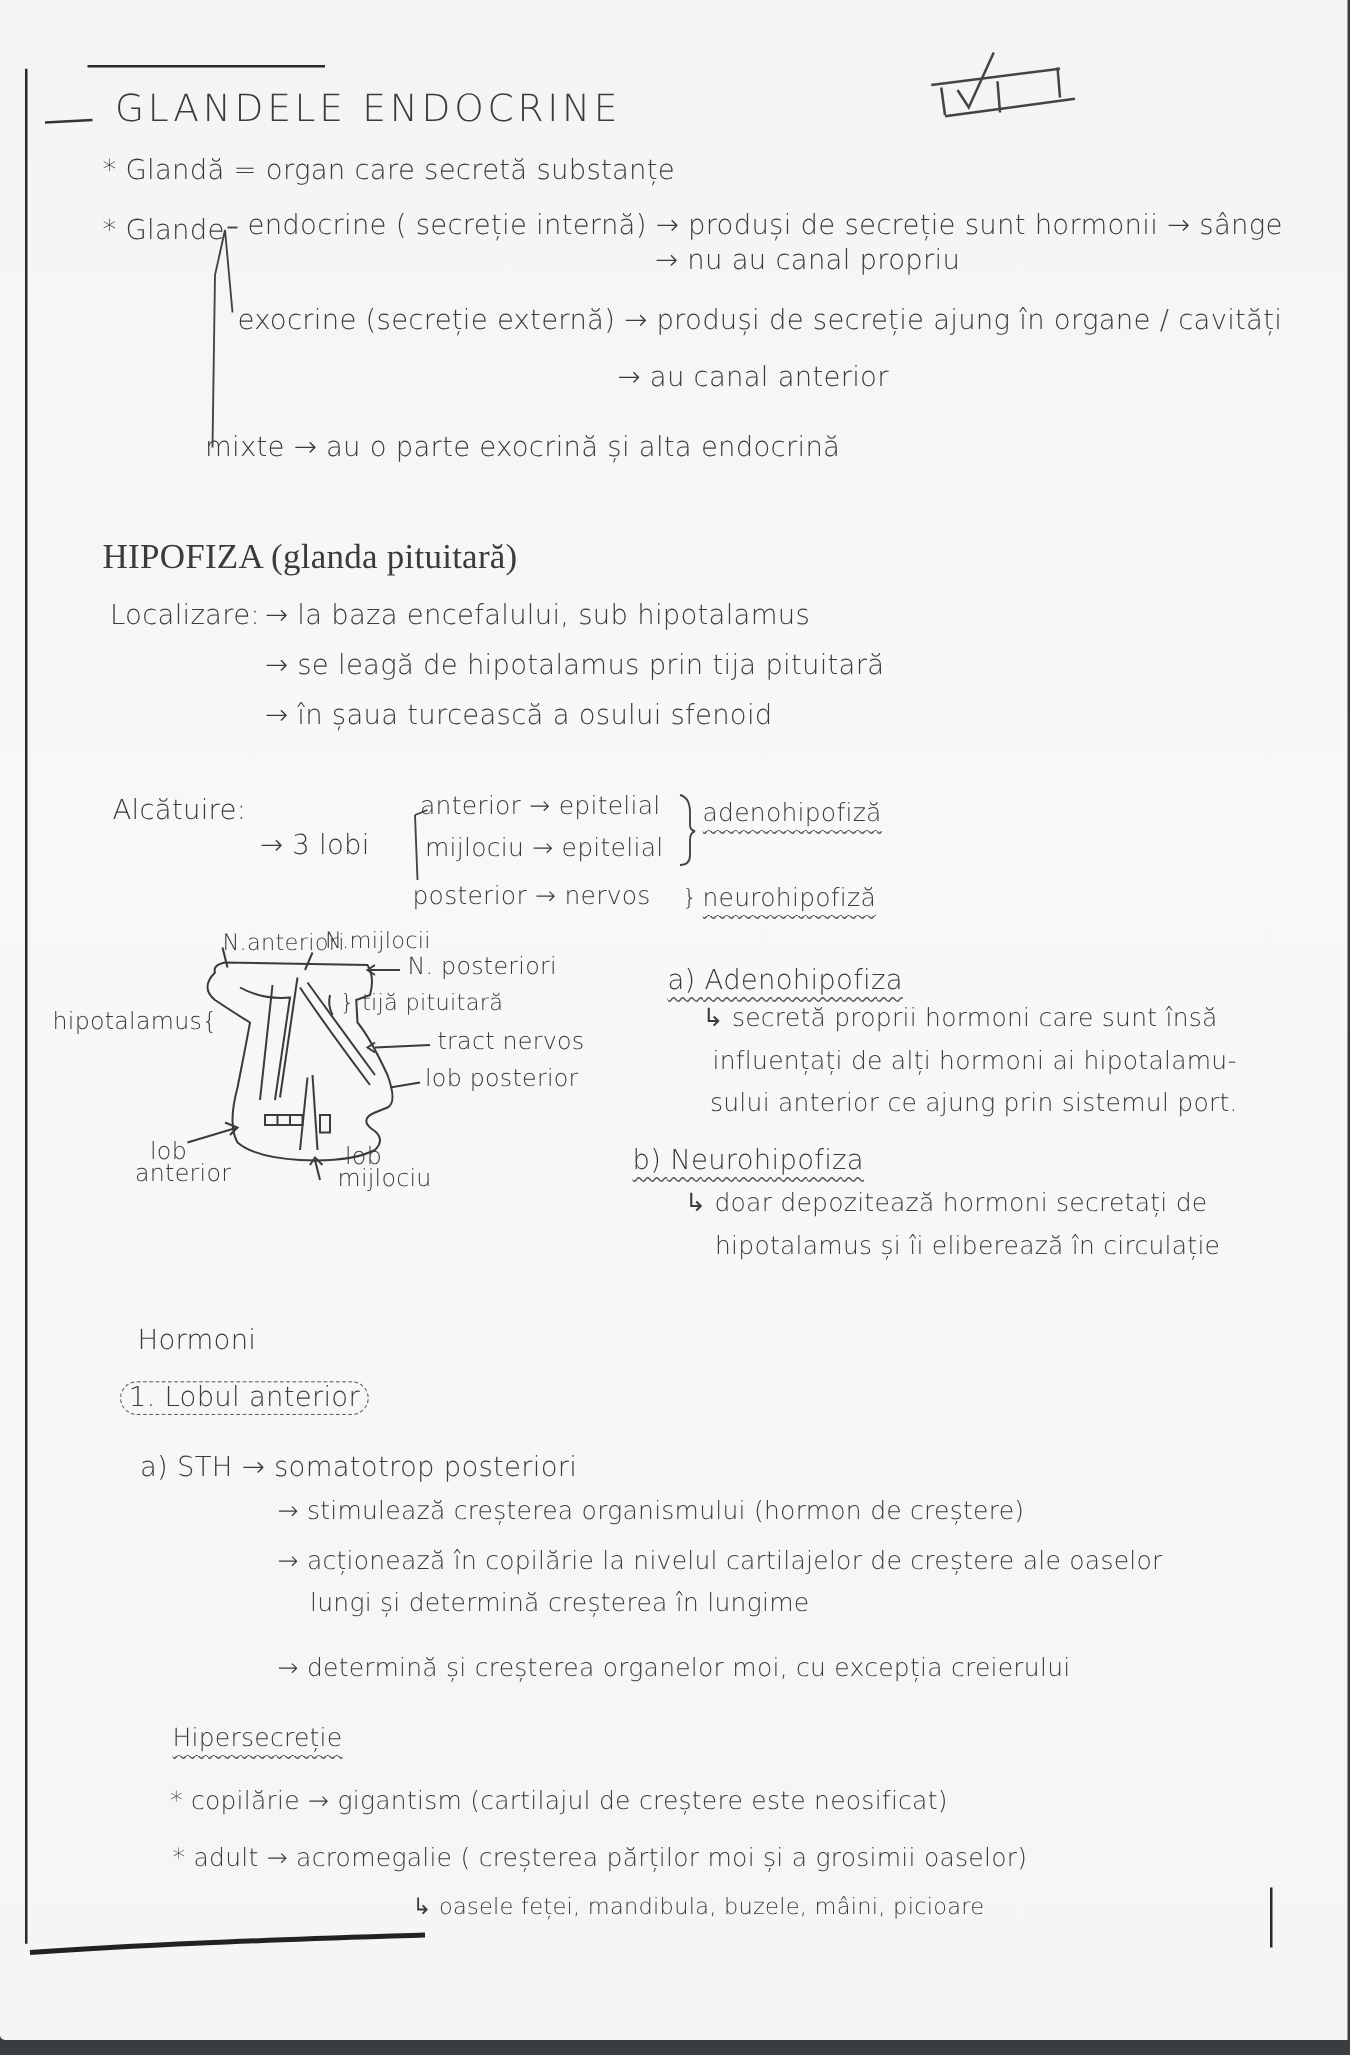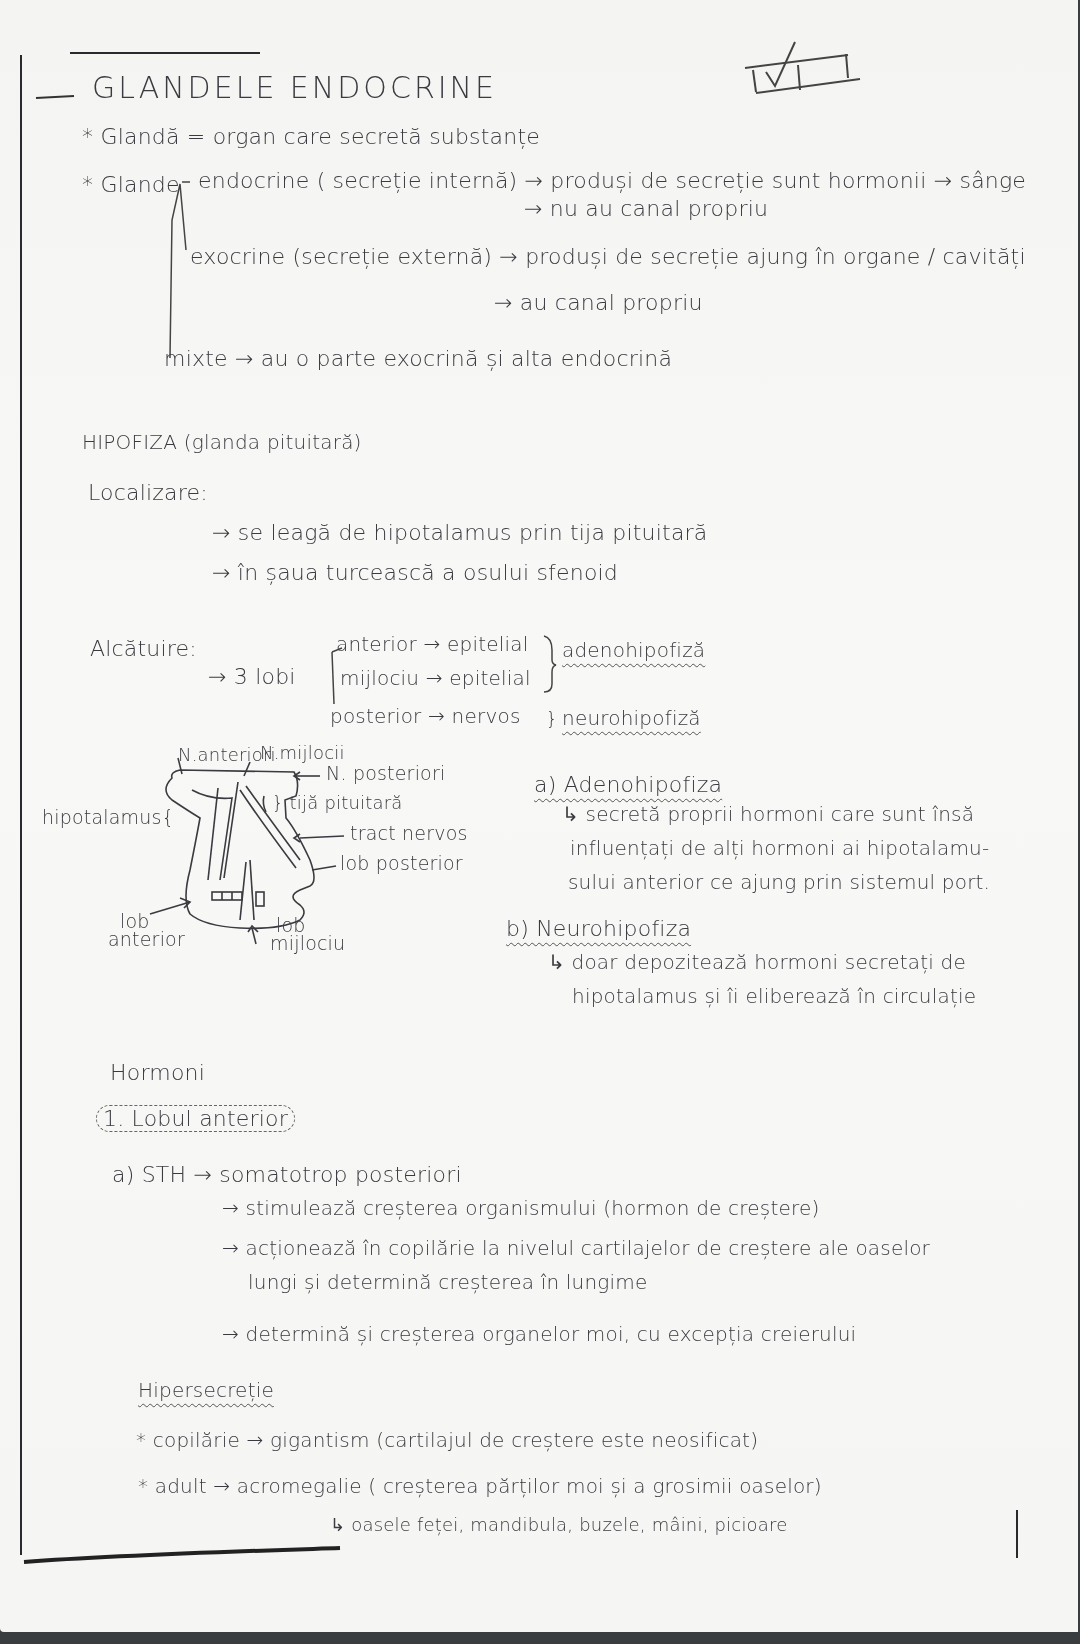--- a/index.html
+++ b/index.html
@@ -11,21 +11,21 @@
   .sheet {
     position:absolute; left:0; top:0; width:1078px; height:1632px;
     background:linear-gradient(180deg,#f4f4f2 0%,#f8f8f6 40%,#f5f5f3 100%);
     border-bottom-left-radius:4px;
   }
   .hw {
     position:absolute; color:#3a3a40; white-space:nowrap;
     font-family:"DejaVu Sans", sans-serif; font-weight:300;
     letter-spacing:0.2px;
   }
-  .f24 { font-size:20px; }
+  .f24 { font-size:28px;font-family:Liberation Serif, serif; }
   .f22 { font-size:22px; }
   .f20 { font-size:20px; }
   .f18 { font-size:18px; }
   .f15 { font-size:19px; }
   .f13 { font-size:18px;margin-left:20px; }
   .title { font-size:30px; letter-spacing:3px; font-weight:300; }
   .wavy { text-decoration:underline wavy #555; text-underline-offset:6px; text-decoration-thickness:1px; }
   .circled { border:1.5px dashed #666; border-radius:14px; padding:0 6px; }
   .line { position:absolute; background:#2a2a2e; }
   svg { position:absolute; overflow:visible; }
@@ -58,25 +58,26 @@
 
   <div class="hw f22" style="left:82px;top:124px;">* Glandă = organ care secretă substanțe</div>
   <div class="hw f22" style="left:82px;top:172px;">* Glande</div>
   <div class="hw f22" style="left:198px;top:168px;">endocrine ( secreție internă) → produși de secreție sunt hormonii → sânge</div>
   <div class="hw f22" style="left:524px;top:196px;">→ nu au canal propriu</div>
   <svg style="left:160px;top:180px" width="40" height="190">
     <path d="M22 2 L30 2" stroke="#444" stroke-width="1.5" fill="none"></path>
     <path d="M10 178 L12 40 L20 4 L26 70" stroke="#444" stroke-width="1.5" fill="none"></path>
   </svg>
   <div class="hw f22" style="left:190px;top:244px;">exocrine (secreție externă) → produși de secreție ajung în organe / cavități</div>
-  <div class="hw f22" style="left:494px;top:290px;">→ au canal propriu</div>
+  <div class="hw f22" style="left:494px;top:290px;">→ au canal anterior</div>
   <div class="hw f22" style="left:164px;top:346px;">mixte → au o parte exocrină și alta endocrină</div>
 
   <div class="hw f24" style="left:82px;top:430px;">HIPOFIZA (glanda pituitară)</div>
   <div class="hw f22" style="left:88px;top:480px;">Localizare:</div>
+  <div class="hw f22" style="left:212px;top:480px;">→ la baza encefalului, sub hipotalamus</div>
   <div class="hw f22" style="left:212px;top:520px;">→ se leagă de hipotalamus prin tija pituitară</div>
   <div class="hw f22" style="left:212px;top:560px;">→ în șaua turcească a osului sfenoid</div>
 
   <div class="hw f22" style="left:90px;top:636px;">Alcătuire:</div>
   <div class="hw f22" style="left:208px;top:636px;margin-top:28px;">→ 3 lobi</div>
   <svg style="left:318px;top:640px" width="30" height="80">
     <path d="M14 12 L24 8" stroke="#444" stroke-width="1.5" fill="none"></path>
     <path d="M14 12 L16 64" stroke="#444" stroke-width="1.5" fill="none"></path>
   </svg>
   <div class="hw f20" style="left:336px;top:632px;">anterior → epitelial</div>

